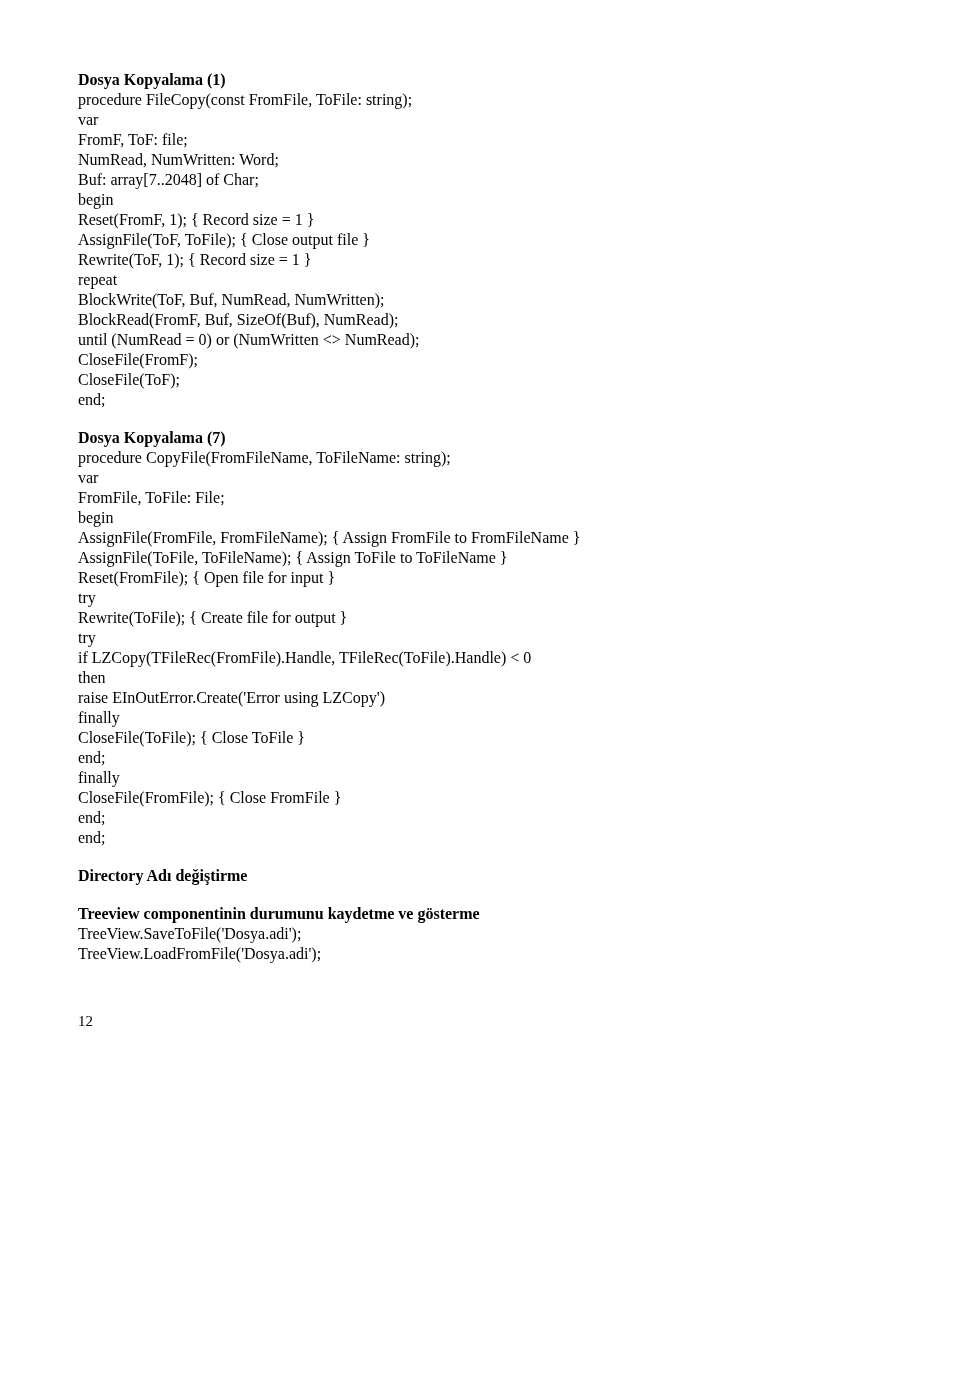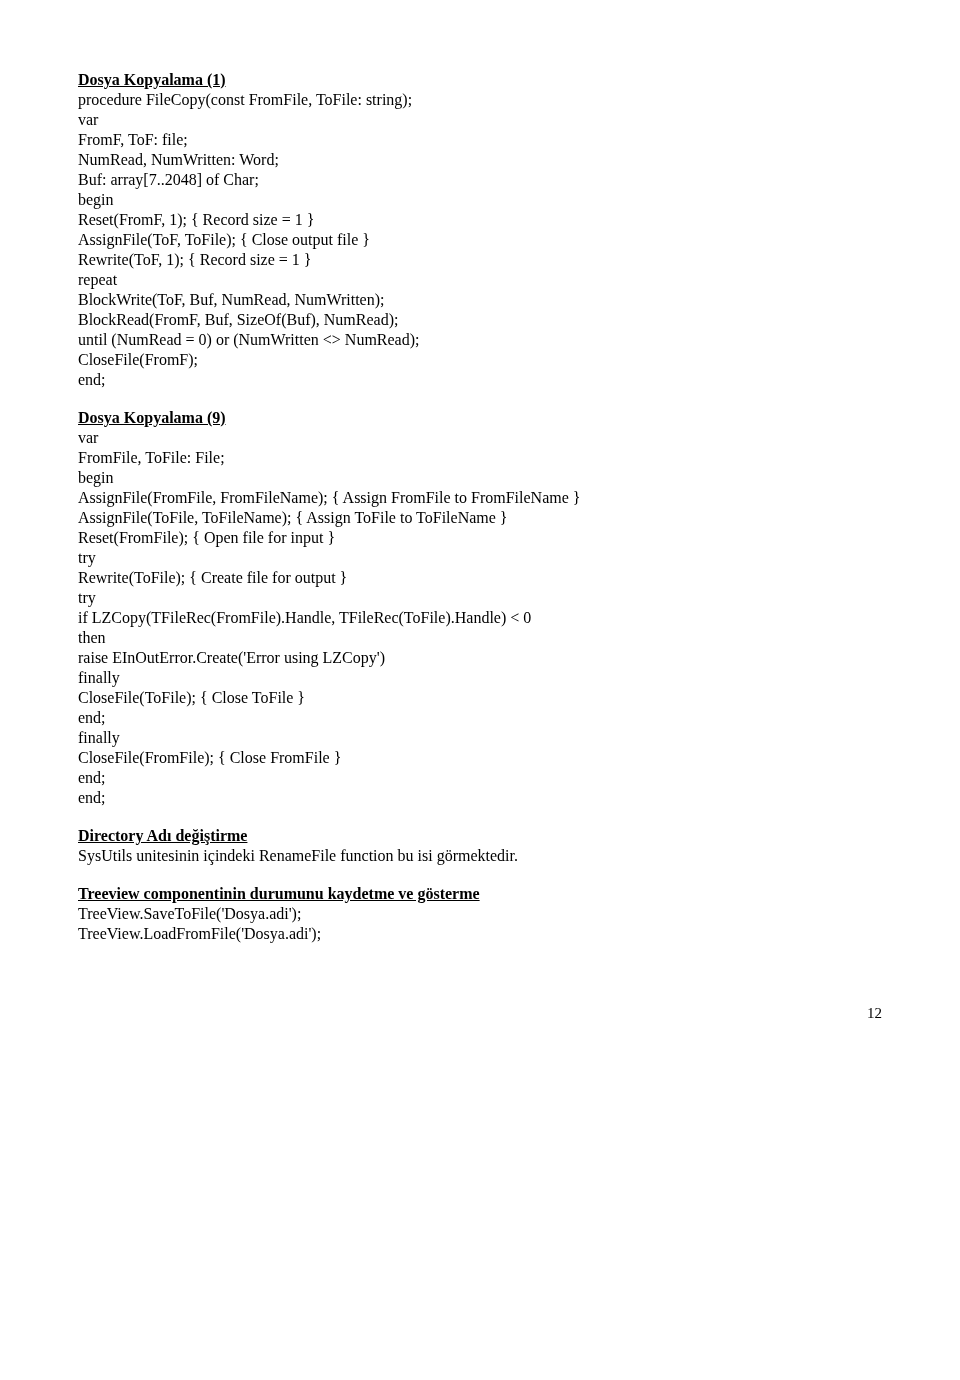--- a/index.html
+++ b/index.html
@@ -8,32 +8,30 @@
     background: #fff;
     color: #000;
     margin: 0;
     padding: 70px 78px 30px 78px;
     width: 960px;
     box-sizing: border-box;
     line-height: 1.25;
   }
   .heading {
     font-weight: bold;
-    text-decoration: underline;
   }
   .block {
     margin-bottom: 18px;
   }
   .line {
     white-space: pre-wrap;
   }
   .pagenum {
-    text-align: right;
     font-size: 15px;
-    margin-top: 60px;
+    margin-top: 48px;
   }
 </style>
 </head>
 <body>
 
 <div class="block">
   <div class="heading">Dosya Kopyalama (1)</div>
   <div class="line">procedure FileCopy(const FromFile, ToFile: string);</div>
   <div class="line">var</div>
   <div class="line">FromF, ToF: file;</div>
@@ -41,25 +39,27 @@
   <div class="line">Buf: array[7..2048] of Char;</div>
   <div class="line">begin</div>
   <div class="line">Reset(FromF, 1); { Record size = 1 }</div>
   <div class="line">AssignFile(ToF, ToFile); { Close output file }</div>
   <div class="line">Rewrite(ToF, 1); { Record size = 1 }</div>
   <div class="line">repeat</div>
   <div class="line">BlockWrite(ToF, Buf, NumRead, NumWritten);</div>
   <div class="line">BlockRead(FromF, Buf, SizeOf(Buf), NumRead);</div>
   <div class="line">until (NumRead = 0) or (NumWritten &lt;&gt; NumRead);</div>
   <div class="line">CloseFile(FromF);</div>
+  <div class="line">CloseFile(ToF);</div>
   <div class="line">end;</div>
 </div>
 
 <div class="block">
-  <div class="heading">Dosya Kopyalama (9)</div>
+  <div class="heading">Dosya Kopyalama (7)</div>
+  <div class="line">procedure CopyFile(FromFileName, ToFileName: string);</div>
   <div class="line">var</div>
   <div class="line">FromFile, ToFile: File;</div>
   <div class="line">begin</div>
   <div class="line">AssignFile(FromFile, FromFileName); { Assign FromFile to FromFileName }</div>
   <div class="line">AssignFile(ToFile, ToFileName); { Assign ToFile to ToFileName }</div>
   <div class="line">Reset(FromFile); { Open file for input }</div>
   <div class="line">try</div>
   <div class="line">Rewrite(ToFile); { Create file for output }</div>
   <div class="line">try</div>
   <div class="line">if LZCopy(TFileRec(FromFile).Handle, TFileRec(ToFile).Handle) &lt; 0</div>
@@ -69,21 +69,20 @@
   <div class="line">CloseFile(ToFile); { Close ToFile }</div>
   <div class="line">end;</div>
   <div class="line">finally</div>
   <div class="line">CloseFile(FromFile); { Close FromFile }</div>
   <div class="line">end;</div>
   <div class="line">end;</div>
 </div>
 
 <div class="block">
   <div class="heading">Directory Adı değiştirme</div>
-  <div class="line">SysUtils unitesinin içindeki RenameFile function bu isi görmektedir.</div>
 </div>
 
 <div class="block">
   <div class="heading">Treeview componentinin durumunu kaydetme ve gösterme</div>
   <div class="line">TreeView.SaveToFile('Dosya.adi');</div>
   <div class="line">TreeView.LoadFromFile('Dosya.adi');</div>
 </div>
 
 <div class="pagenum">12</div>
 

